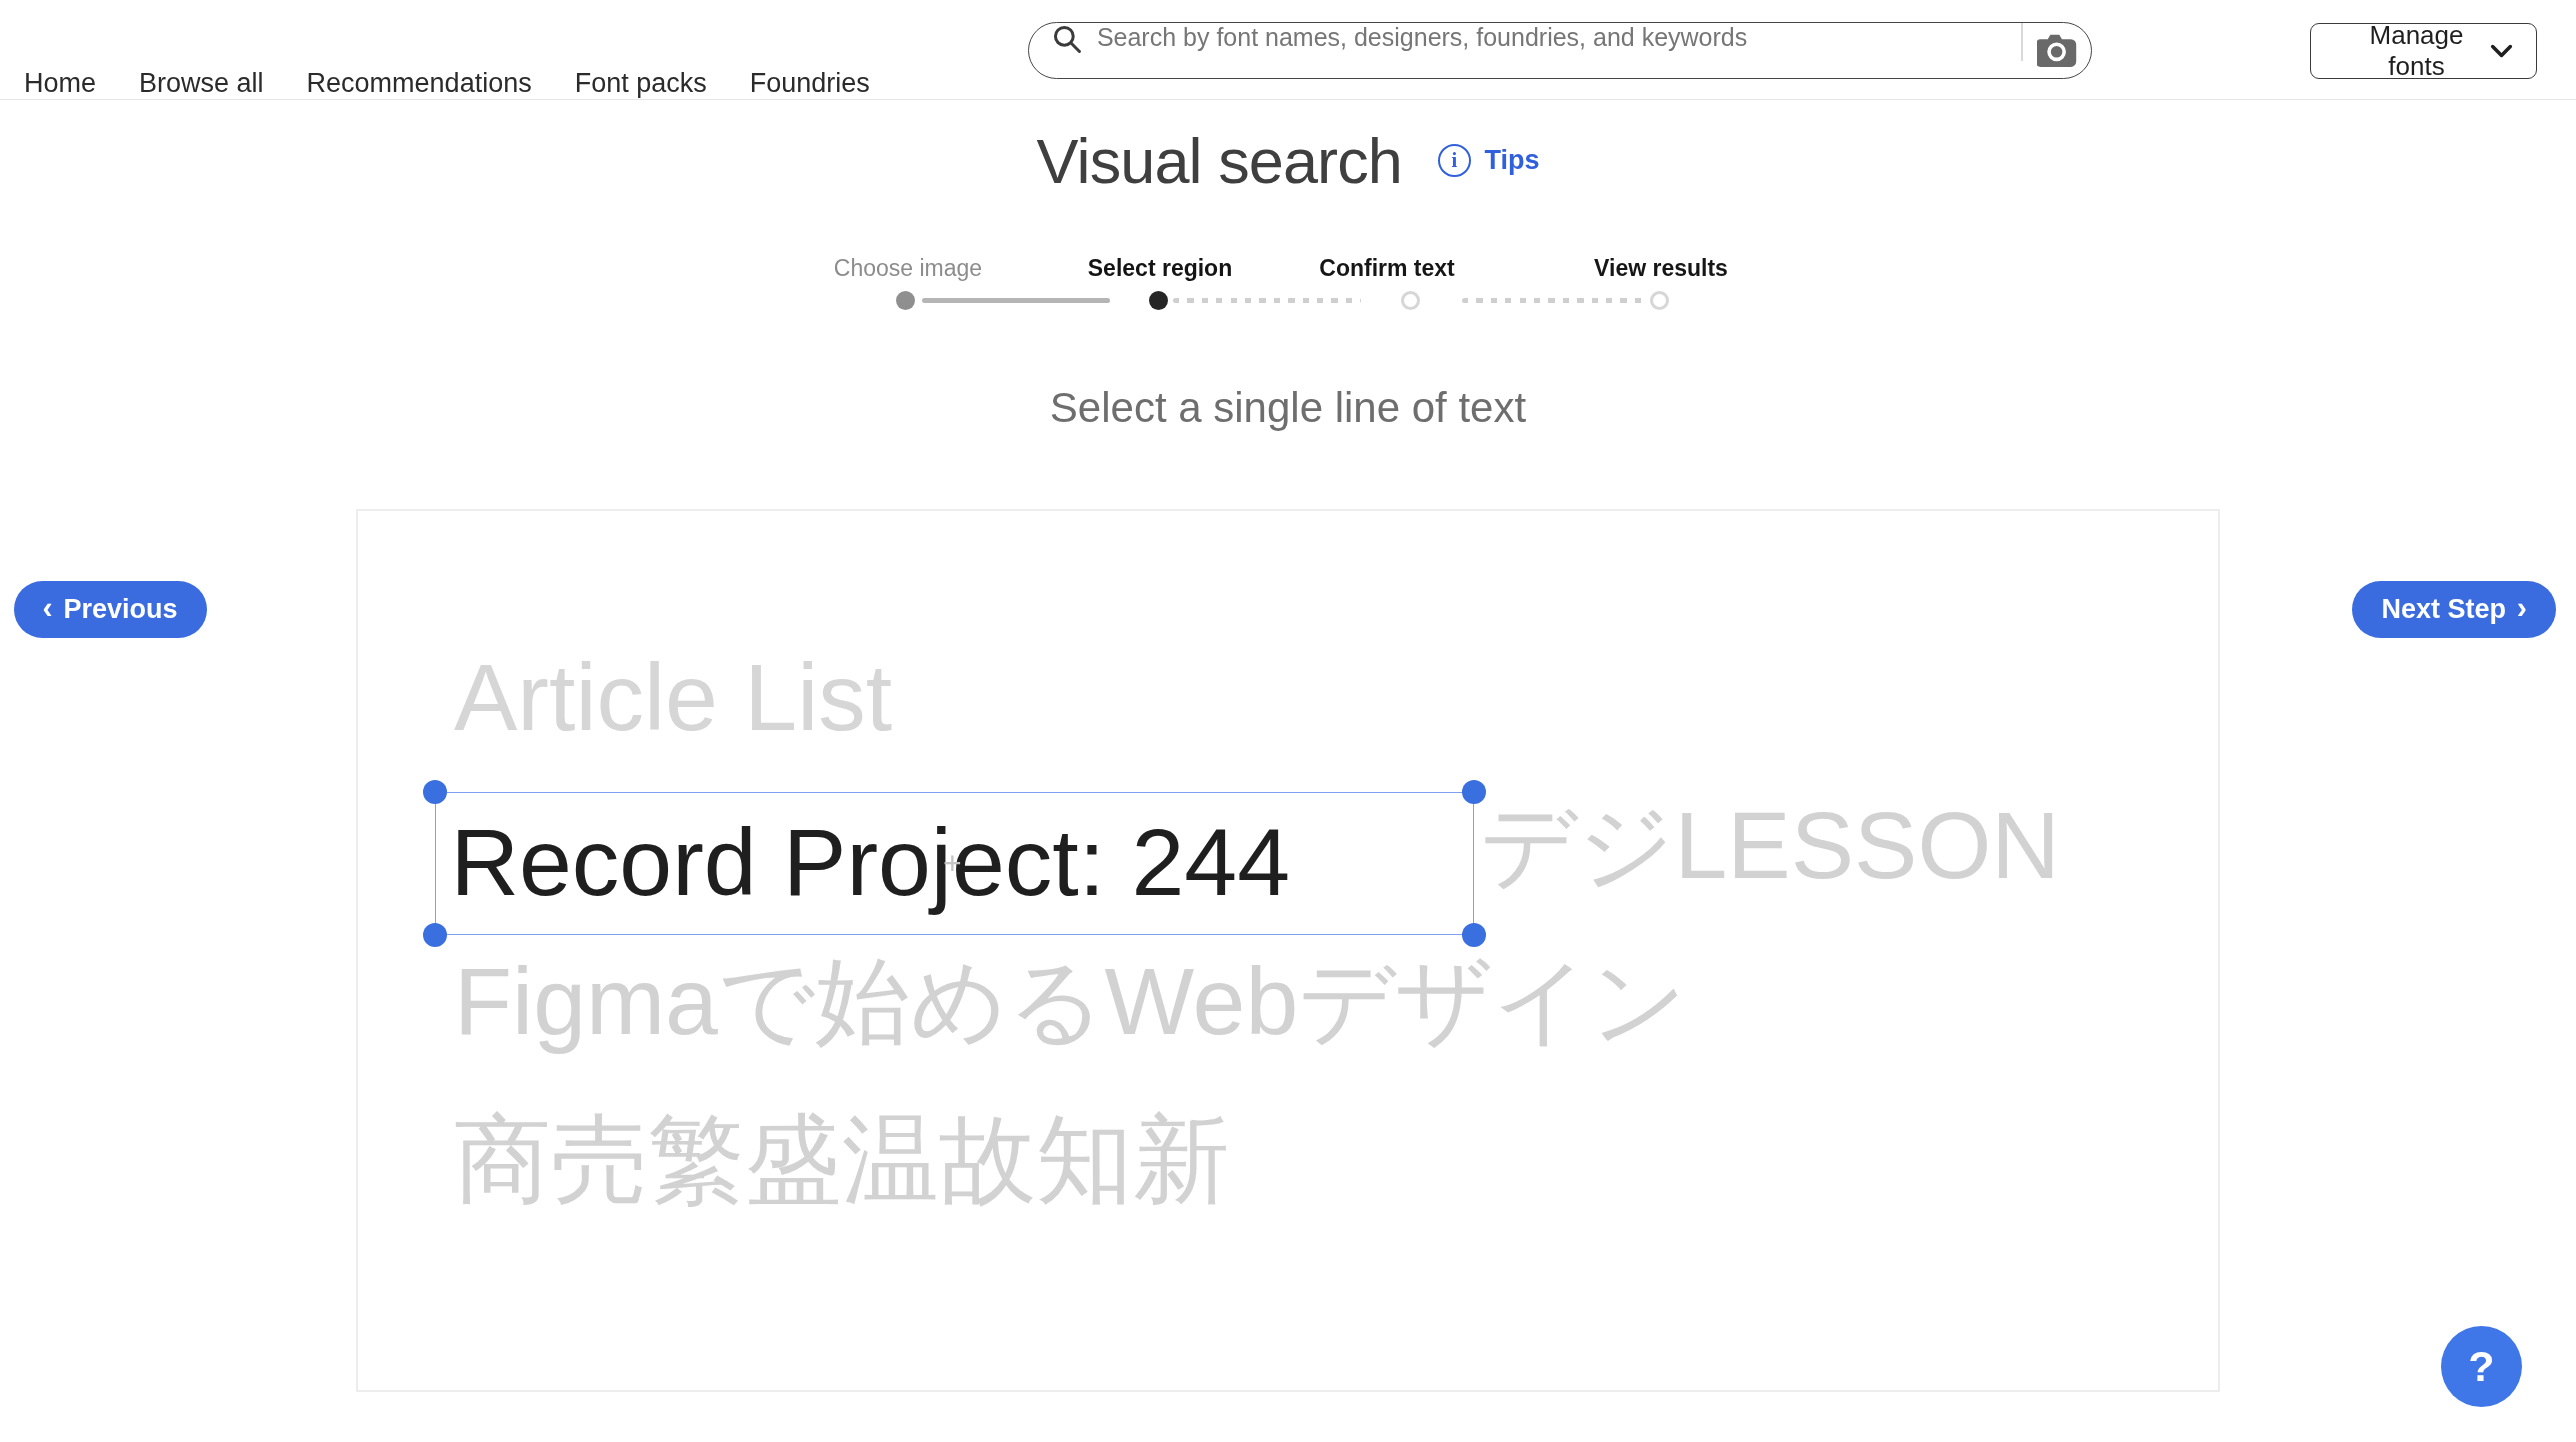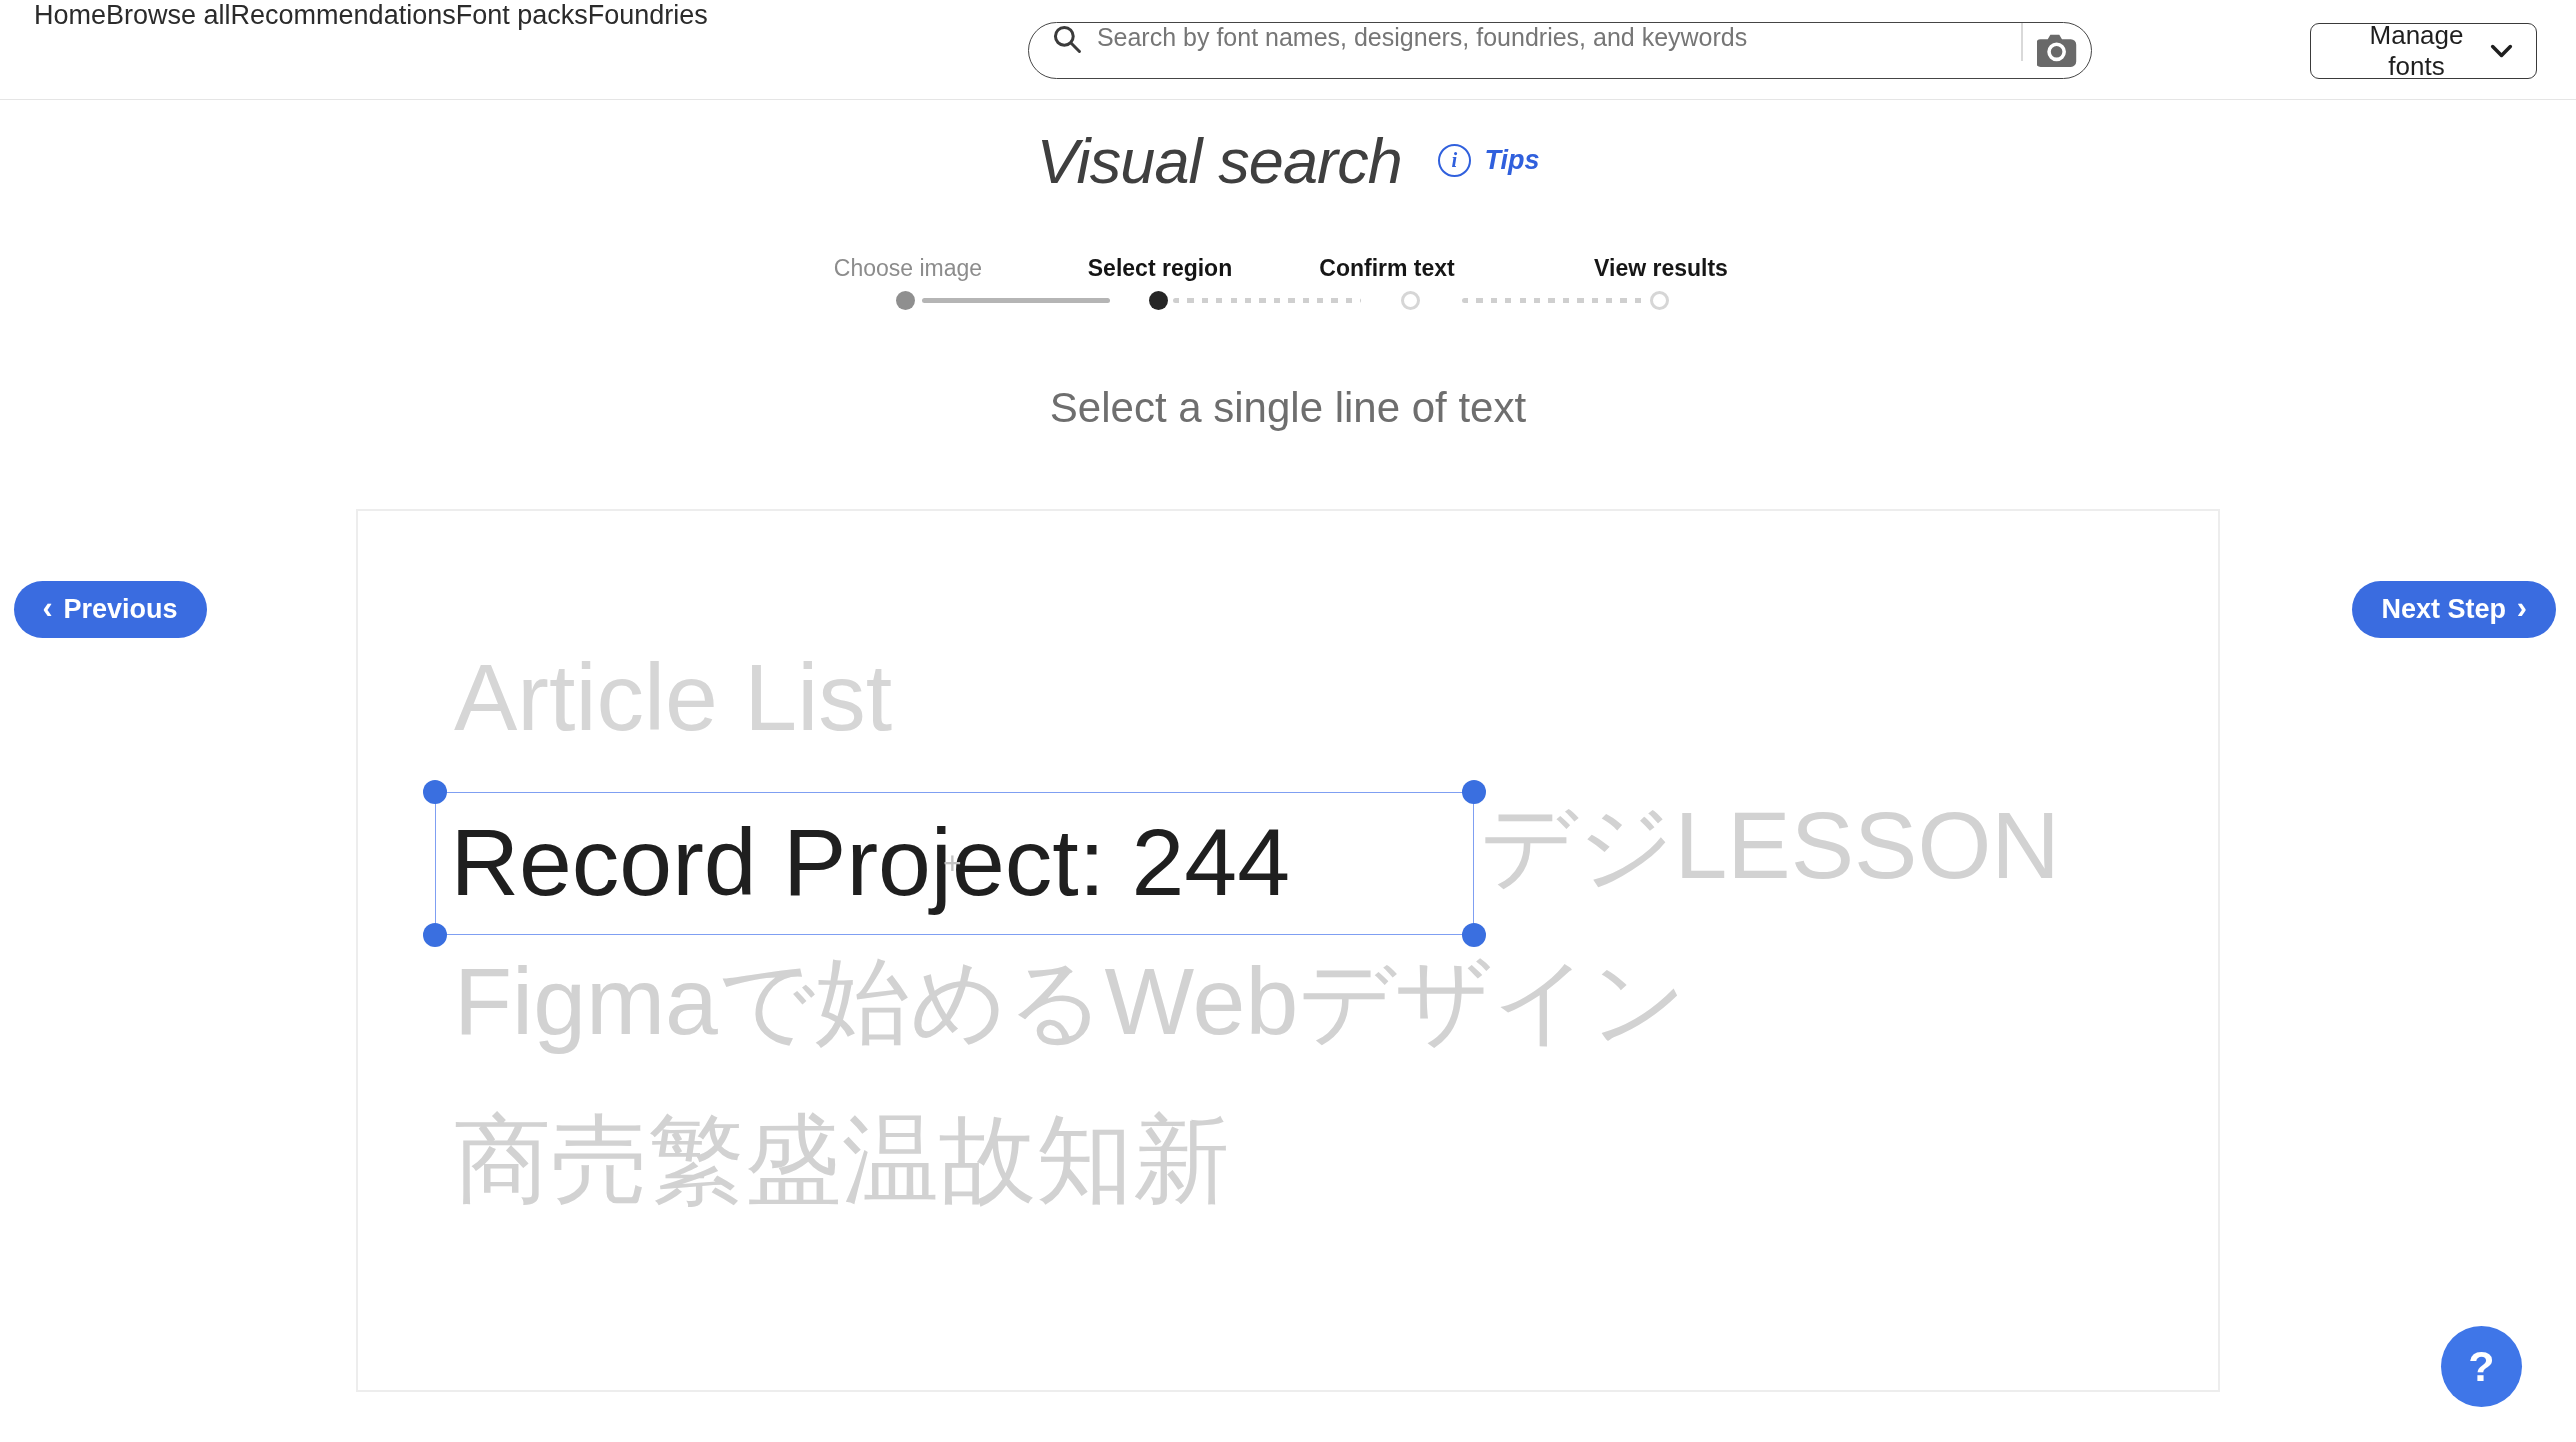--- a/index.html
+++ b/index.html
@@ -2,43 +2,43 @@
 <html style="font-size:14.4px"><head>
 <meta charset="utf-8">
 <style>
   * { margin:0; padding:0; box-sizing:border-box; }
   html,body { width:2576px; height:1442px; background:#fff; overflow:hidden;
               font-family:"Liberation Sans","DejaVu Sans",sans-serif; }
 
   
   .header { position:absolute; left:0; top:0; width:2576px; height:100px;
             border-bottom:1.8px solid #e5e5e5; background:#fff; }
-  .nav { position:absolute; left:34px; top:0; height:99px; display:flex;
-         align-items:flex-start; }
+  .nav { position:absolute; left:24px; top:0; height:99px; display:flex;
+         align-items:flex-end; gap:43px; }
   .nav a { font-size:27px; color:#2b2b2b; text-decoration:none; cursor:pointer; white-space:nowrap; }
 
   .searchbar { position:absolute; left:1028px; top:21.5px; width:1064px; height:57px;
                border:1.8px solid #454545; border-radius:30.5px; display:flex;
                align-items:flex-start; padding:0 0 0 21.5px; background:#fff; }
   .searchbar input { flex:1; border:none; outline:none; font-size:25px; color:#333;
                      margin-left:14.4px; font-family:inherit; background:transparent; }
   .searchbar input::placeholder { color:#767676; }
   .search-sep { width:1.8px; height:38px; background:#d9d9d9; }
   .camera-btn { width:68px; height:54px; display:flex; align-items:center;
                 justify-content:center; cursor:pointer; background:none; border:none; }
 
   .manage-btn { position:absolute; right:39px; top:23px; width:227px; height:56px;
                 border:1.8px solid #3a3a3a; border-radius:9px; background:#fff;
                 display:flex; align-items:center; justify-content:space-between;
                 padding:0 23px 0 32px; cursor:pointer; }
   .manage-btn span { font-size:26px; color:#1f1f1f; }
 
   
   .title-row { position:absolute; left:0; top:122px; width:2576px; height:77px;
-               display:flex; align-items:center; justify-content:center; gap:36px;font-style:italic; }
+               display:flex; align-items:center; justify-content:center; gap:36px; }
   .page-title { font-size:63px; font-weight:300; color:#3f3f3f; letter-spacing:-0.9px; }
   .tips { display:flex; align-items:center; gap:13.5px; cursor:pointer; }
   .info-circle { width:33px; height:33px; border:2.7px solid #3060dd; border-radius:50%;
                  display:flex; align-items:center; justify-content:center;
                  color:#3060dd; font-size:20.6px; font-weight:bold; font-family:"Liberation Serif",serif; }
   .tips-label { font-size:27px; font-weight:bold; color:#3060dd; }
 
   
   .steps { position:absolute; left:843px; top:255px; width:879px; height:68px; }
   .step-label { position:absolute; top:0; transform:translateX(-50%); font-size:23px;

